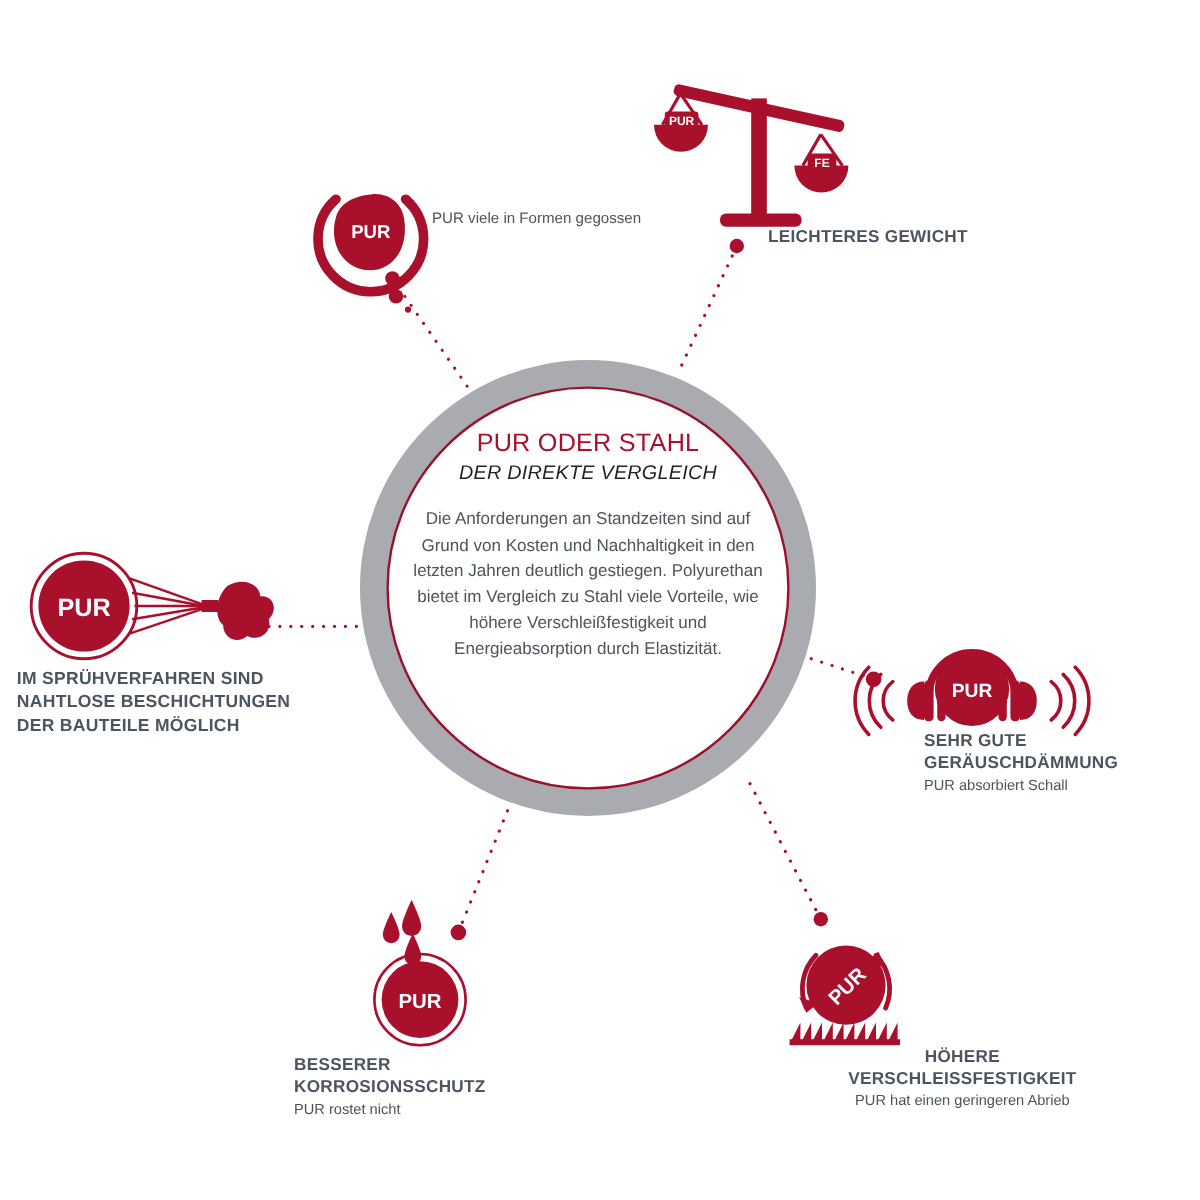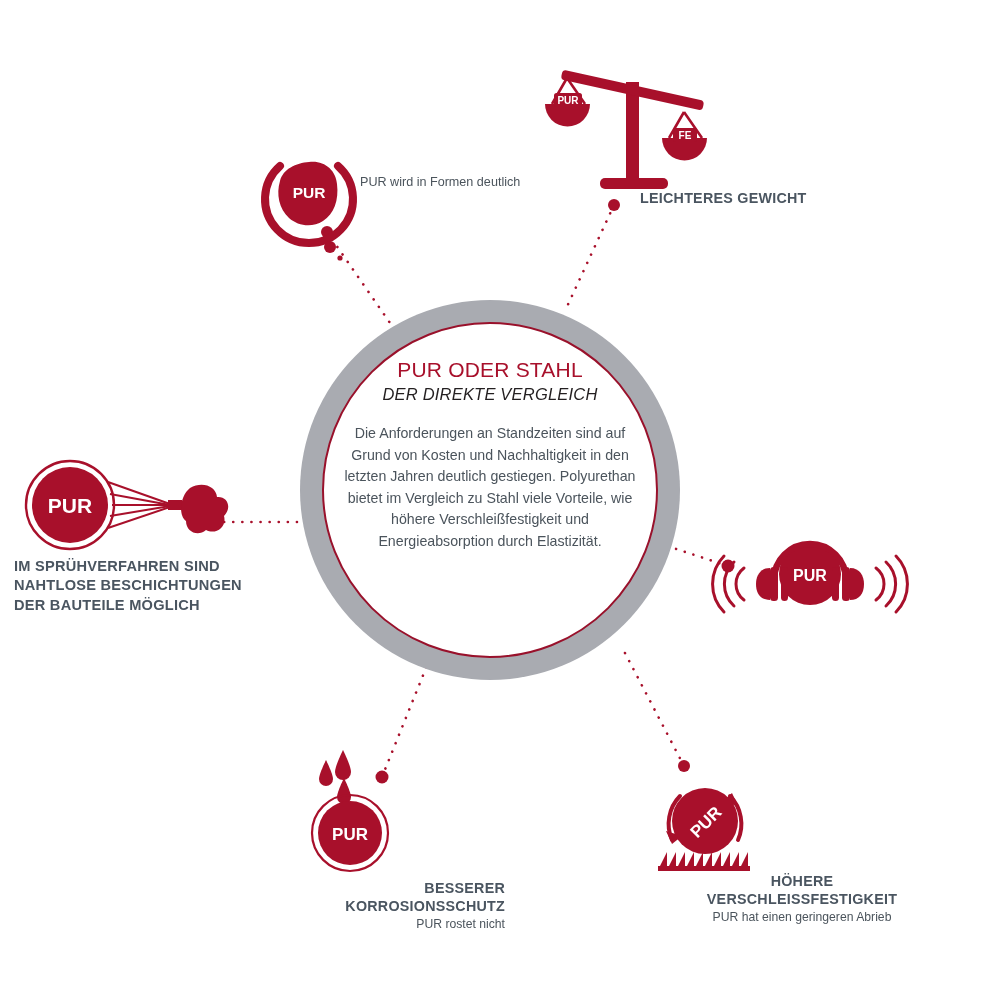--- a/index.html
+++ b/index.html
@@ -20,21 +20,21 @@
   .hub-title{font-size:21px;font-weight:normal;color:#a8102b;letter-spacing:.2px;line-height:1.15;}
   .hub-sub{font-size:16.5px;color:#231f20;letter-spacing:.2px;margin-top:3px;font-style:italic;}
   .hub-body{margin-top:19px;font-size:14.2px;line-height:1.52;color:#4b545c;}
 
   
   .label{position:absolute;}
   .lbl-head{font-size:14.3px;font-weight:bold;color:#4a5560;line-height:1.24;letter-spacing:.25px;
             text-transform:none;}
   .lbl-sub{font-size:12.6px;color:#4b545c;line-height:1.3;margin-top:2px;}
   .lbl-sub.sm{font-size:12.2px;}
-  .lbl-center{text-align:right;}
+  .lbl-center{text-align:left;}
 
   .sup{font-size:.68em;vertical-align:super;}
 
   
   .puri{font-family:"Liberation Sans","DejaVu Sans",sans-serif;font-weight:bold;fill:#ffffff;}
 </style>
 </head>
 <body>
 
 <div id="stage">
@@ -184,27 +184,34 @@
         <path d="M 44 40 C 44 40 37 54 37 59 A 7 7 0 0 0 51 59 C 51 54 44 40 44 40 Z"></path>
       </g>
 
       <circle cx="50" cy="95" r="38" fill="none" stroke="#A8102B" stroke-width="2.2"></circle>
       <circle cx="50" cy="95" r="32" fill="#A8102B"></circle>
       <text class="puri" x="50" y="102" font-size="17" text-anchor="middle">PUR</text>
     </g>
   </svg>
 
   <div class="label" style="left:360px;top:172px;width:250px;">
-    <div class="lbl-sub">PUR wird in Formen deutlich</div>
+    <div class="lbl-sub">PUR viele in Formen gegossen</div>
   </div>
 
   <div class="label" style="left:640px;top:190px;width:260px;">
     <div class="lbl-head">LEICHTERES GEWICHT</div>
   </div>
 
+  <div class="label" style="left:770px;top:610px;width:230px;">
+    <div class="lbl-head">
+      <span>SEHR GUTE</span><br>
+      <span>GERÄUSCHDÄMMUNG</span>
+    </div>
+    <div class="lbl-sub sm">PUR absorbiert Schall</div>
+  </div>
 
   <div class="label" style="left:662px;top:873px;width:280px;text-align:center;">
     <div class="lbl-head">
       <span>HÖHERE</span><br>
       <span>VERSCHLEISSFESTIGKEIT</span>
     </div>
     <div class="lbl-sub sm">PUR hat einen geringeren Abrieb</div>
   </div>
 
   <div class="label lbl-center" style="left:245px;top:880px;width:260px;">

